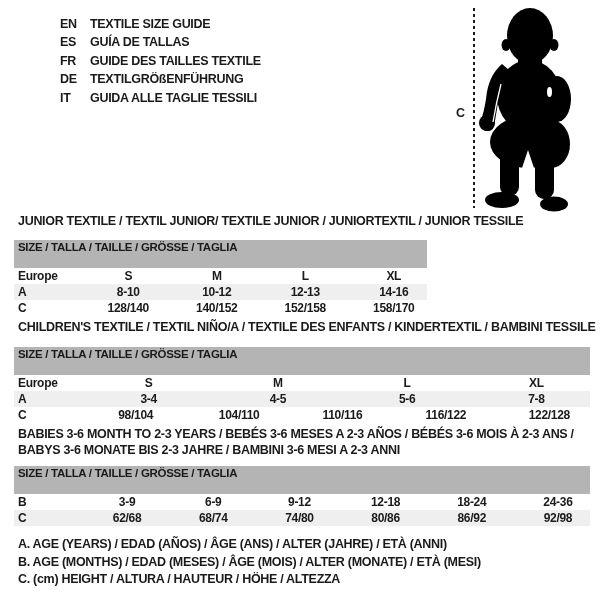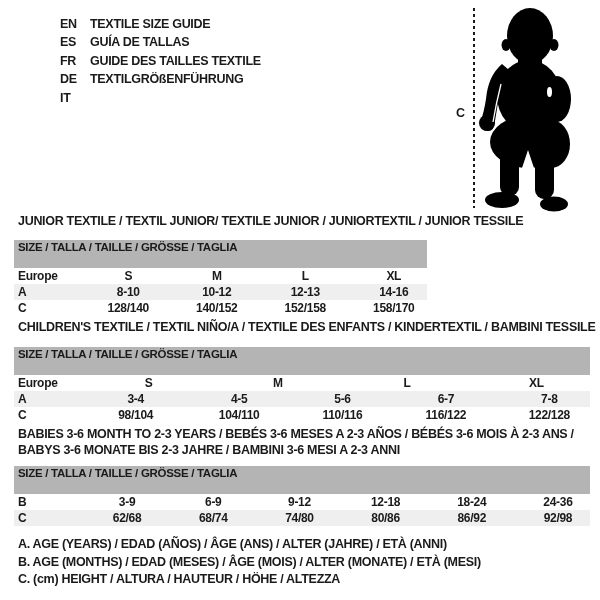--- a/index.html
+++ b/index.html
@@ -51,20 +51,21 @@
   <div class="lang-row">
     <span class="lang-code">FR</span>
     <span>GUIDE DES TAILLES TEXTILE</span>
   </div>
   <div class="lang-row">
     <span class="lang-code">DE</span>
     <span>TEXTILGRÖßENFÜHRUNG</span>
   </div>
   <div class="lang-row">
     <span class="lang-code">IT</span>
+    <span>GUIDA ALLE TAGLIE TESSILI</span>
   </div>
 </div>
 
 <div class="measure-line"></div>
 <div class="measure-label">C</div>
 <div class="baby-figure">
   <svg viewBox="0 0 100 210" width="100" height="210" xmlns="http://www.w3.org/2000/svg">
     <g fill="#000000">
       <ellipse cx="52" cy="32" rx="23" ry="28"></ellipse>
       <ellipse cx="28" cy="41" rx="4.5" ry="6"></ellipse>
@@ -123,21 +124,20 @@
     <span class="t-val">S</span>
     <span class="t-val">M</span>
     <span class="t-val">L</span>
     <span class="t-val">XL</span>
   </div>
   <div class="t-row alt">
     <span class="t-lbl">A</span>
     <span class="t-val">3-4</span>
     <span class="t-val">4-5</span>
     <span class="t-val">5-6</span>
-    <span class="t-val">6-7</span>
     <span class="t-val">7-8</span>
   </div>
   <div class="t-row">
     <span class="t-lbl">C</span>
     <span class="t-val">98/104</span>
     <span class="t-val">104/110</span>
     <span class="t-val">110/116</span>
     <span class="t-val">116/122</span>
     <span class="t-val">122/128</span>
   </div>

